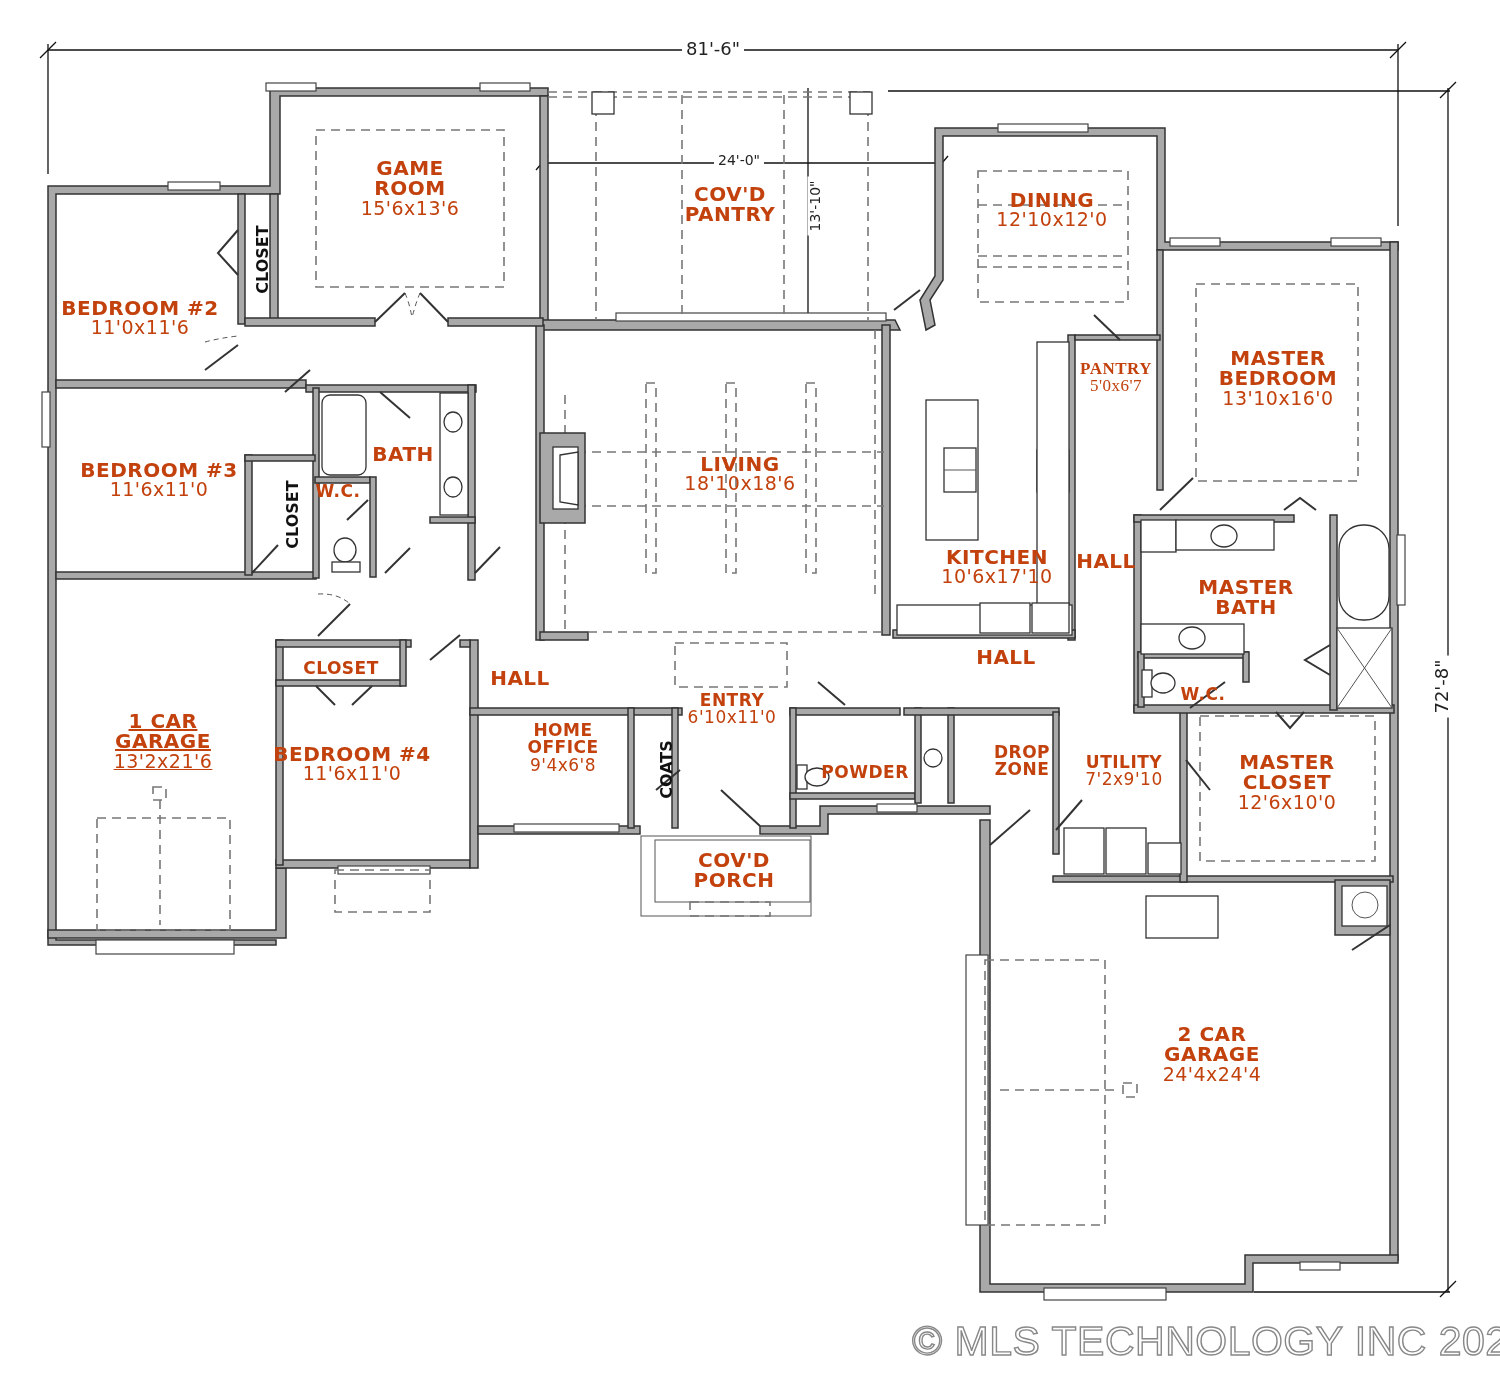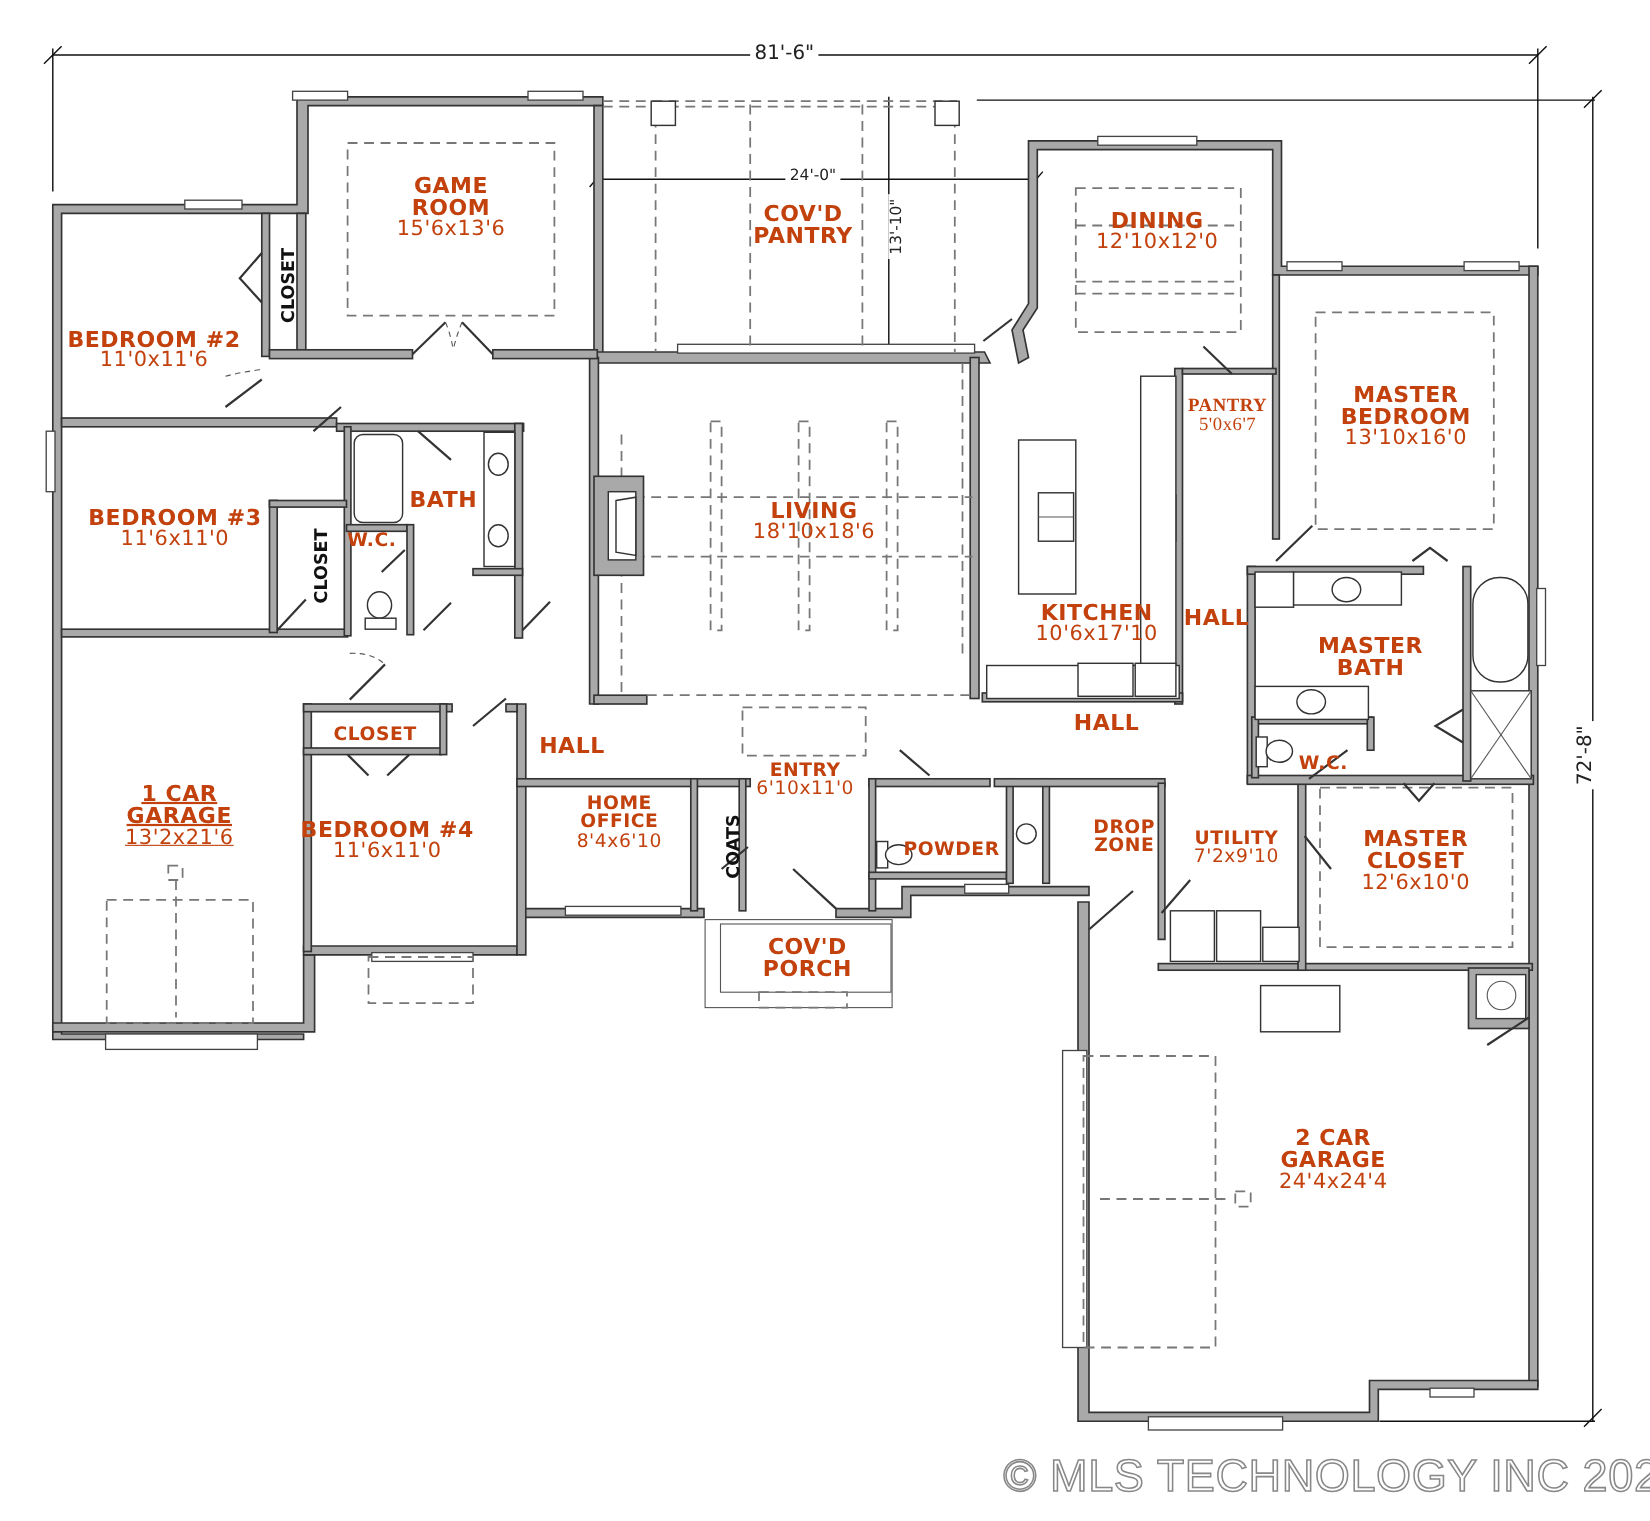--- a/index.html
+++ b/index.html
@@ -338,21 +338,21 @@
 <div class="label small" style="left:341px; top:660px;">
   <span class="nm">CLOSET</span>
 </div>
 <div class="label" style="left:352px; top:744px;">
   <span class="nm">BEDROOM #4</span>
   <span class="dm">11'6x11'0</span>
 </div>
 <div class="label small" style="left:563px; top:722px;">
   <span class="nm">HOME</span>
   <span class="nm">OFFICE</span>
-  <span class="dm">8'4x6'10</span>
+  <span class="dm">9'4x6'8</span>
 </div>
 <div class="vlabel" style="left:637px; top:760px; transform:rotate(-90deg);">COATS</div>
 <div class="label small" style="left:732px; top:692px;">
   <span class="nm">ENTRY</span>
   <span class="dm">6'10x11'0</span>
 </div>
 <div class="label small" style="left:865px; top:764px;">
   <span class="nm">POWDER</span>
 </div>
 <div class="label small" style="left:1022px; top:744px;">

